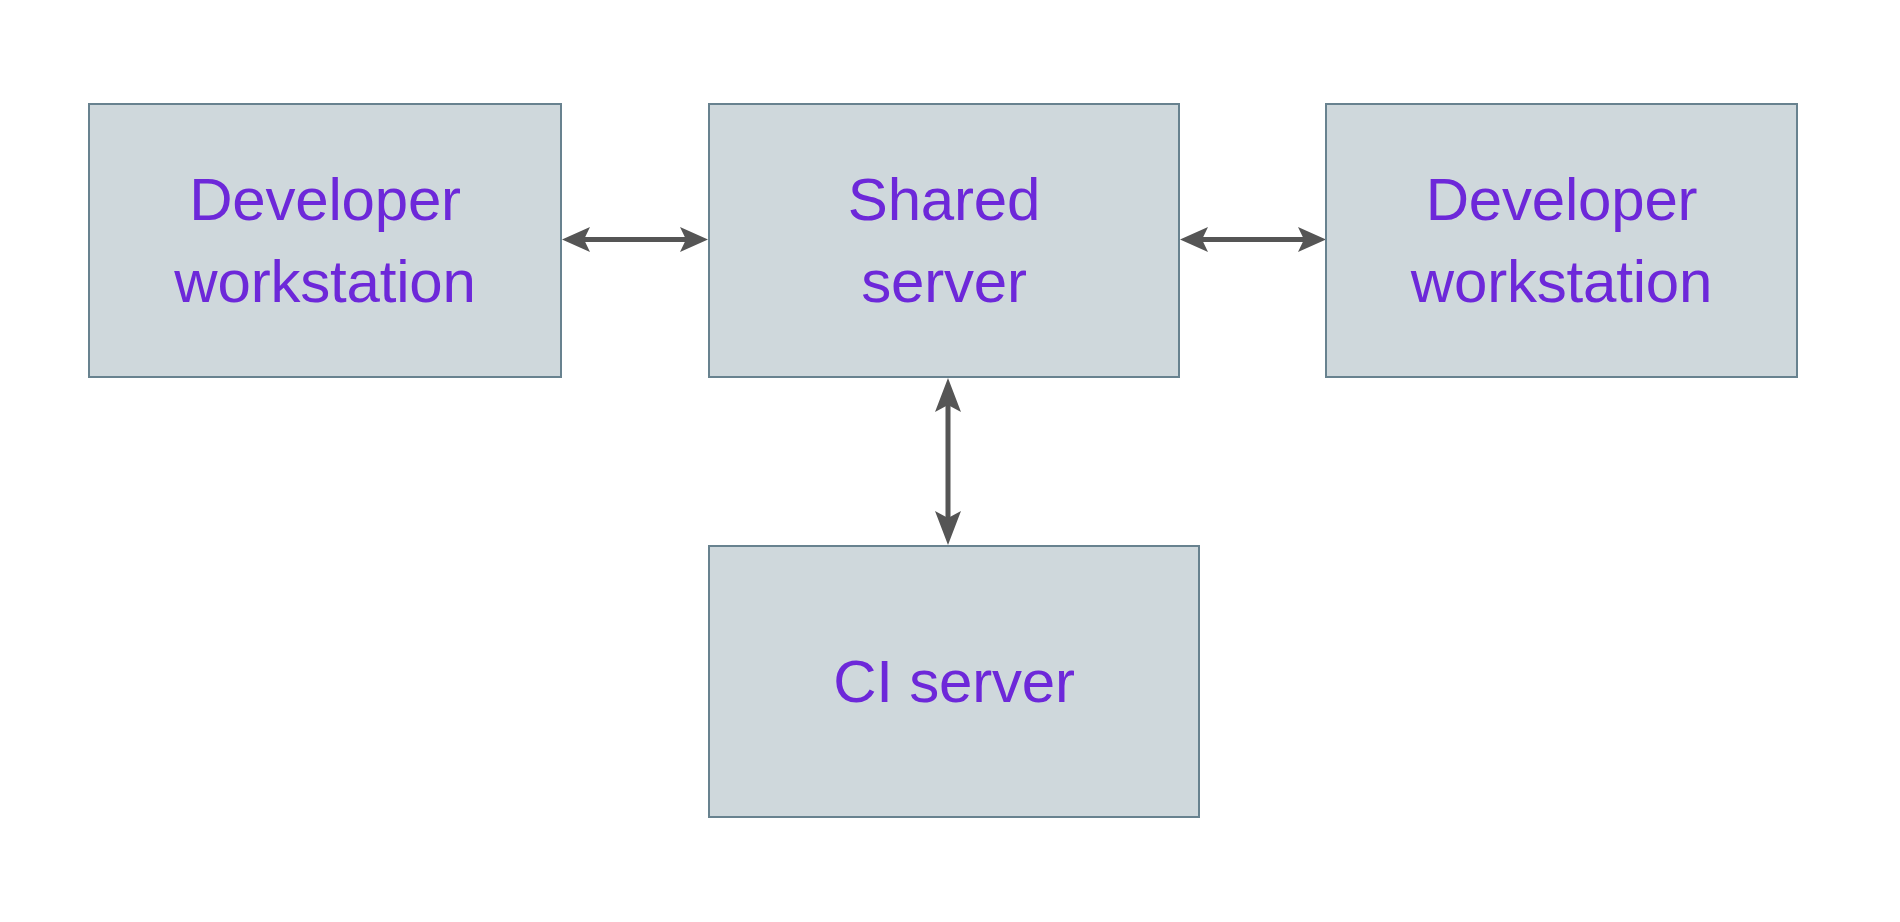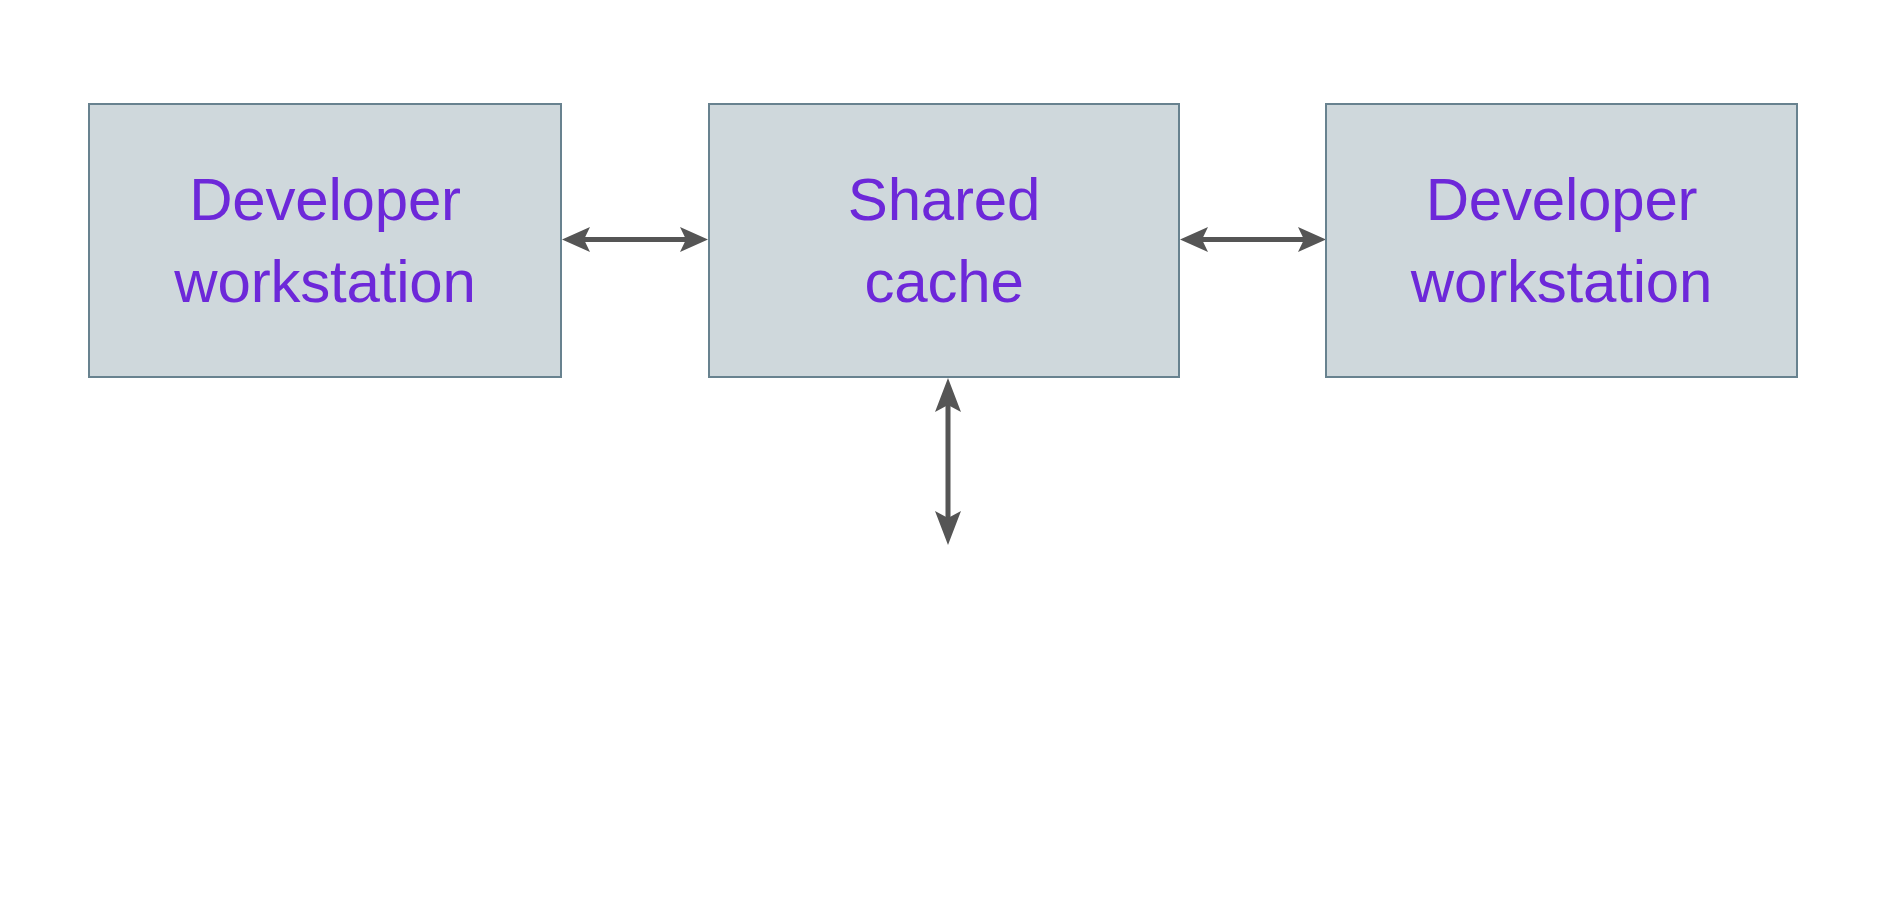--- a/index.html
+++ b/index.html
@@ -86,22 +86,25 @@
     </svg>
   </div>
 
   <div class="node" id="node-dev-left">
     <span class="node-label">Developer
 workstation</span>
   </div>
 
   <div class="node" id="node-cache">
     <span class="node-label">Shared
-cache</span>
+server</span>
   </div>
 
   <div class="node" id="node-dev-right">
     <span class="node-label">Developer
 workstation</span>
   </div>
 
+  <div class="node" id="node-ci">
+    <span class="node-label">CI server</span>
+  </div>
 
 </div>
 
 </body></html>

